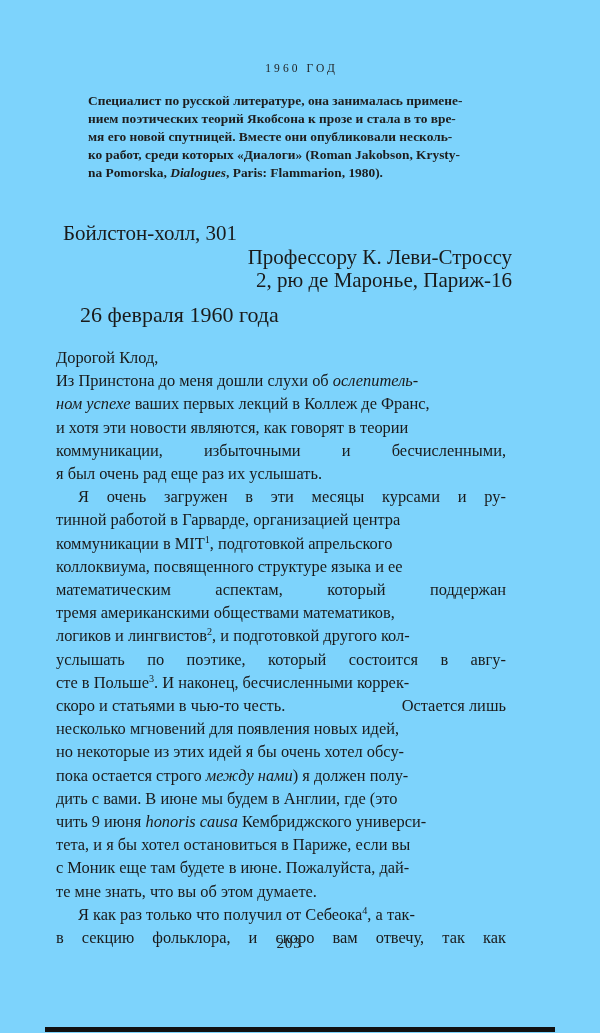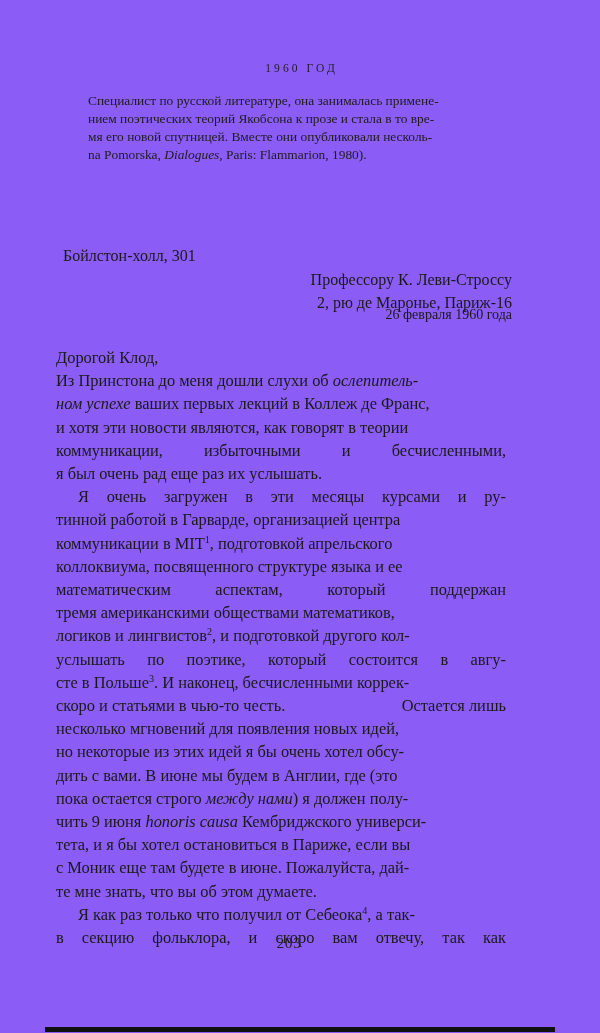--- a/index.html
+++ b/index.html
@@ -14,21 +14,21 @@
     font-family: "Liberation Serif", "DejaVu Serif", serif;
     color: #1a1a1a;
     overflow: hidden;
   }
 
   .page {
     position: absolute;
     left: 0; top: 0;
     width: 600px;
     height: 1033px;
-    background: #8b5cf6;
+    background: #7dd3fc;
   }
 
   
   .running-head {
     position: absolute;
     left: 0;
     top: 62px;
     width: 600px;
     text-align: center;
     font-size: 11.5px;
@@ -42,45 +42,45 @@
     position: absolute;
     left: 88px;
     top: 92px;
     width: 424px;
     font-size: 13.4px;
     line-height: 18.1px;
     text-align: justify;
     text-justify: inter-word;
     color: #1d1d1d;
     hyphens: manual;
+    font-weight: bold;
   }
   .intro-note .ln {
     display: block;
     white-space: nowrap;
   }
 
   
   .letter-head {
     position: absolute;
     left: 63px;
     top: 222px;
     width: 449px;
-    font-size: 16px;
+    font-size: 21px;
     line-height: 23.5px;
-    margin-top: 22px;
   }
   .lh-line-left  { text-align: left; }
   .lh-line-right { text-align: right; }
   .lh-date {
     position: absolute;
-    left: 63px;
+    left: 80px;
     top: 303px;
     width: 449px;
-    text-align: right;
-    font-size: 14px;
+    text-align: left;
+    font-size: 22px;
     line-height: 23.5px;
   }
 
   
   .body-text {
     position: absolute;
     left: 56px;
     top: 346px;
     width: 450px;
     font-size: 16.4px;
@@ -135,20 +135,21 @@
 <body>
 
 <div class="page">
 
   <div class="running-head">1960 ГОД</div>
 
   <div class="intro-note">
     <span class="ln">Специалист по русской литературе, она занималась примене-</span>
     <span class="ln">нием поэтических теорий Якобсона к прозе и стала в то вре-</span>
     <span class="ln">мя его новой спутницей. Вместе они опубликовали несколь-</span>
+    <span class="ln">ко работ, среди которых «Диалоги» (Roman Jakobson, Krysty-</span>
     <span class="ln"><span>na Pomorska, </span><i>Dialogues</i><span>, Paris: Flammarion, 1980).</span></span>
   </div>
 
   <div class="letter-head">
     <div class="lh-line-left">Бойлстон-холл, 301</div>
     <div class="lh-line-right">Профессору К. Леви-Строссу</div>
     <div class="lh-line-right">2, рю де Маронье, Париж-16</div>
   </div>
   <div class="lh-date">26 февраля 1960 года</div>
 
@@ -198,22 +199,22 @@
         <span>в</span>
         <span>авгу-</span>
       </span>
     <span class="ln"><span>сте в Польше</span><sup>3</sup><span>. И наконец, бесчисленными коррек-</span></span>
     <span class="ln j">
         <span>скоро и статьями в чью-то честь.</span>
         <span>Остается лишь</span>
       </span>
     <span class="ln">несколько мгновений для появления новых идей,</span>
     <span class="ln">но некоторые из этих идей я бы очень хотел обсу-</span>
+    <span class="ln"><span>пока остается строго </span><i>между нами</i><span>) я должен полу-</span></span>
     <span class="ln">дить с вами. В июне мы будем в Англии, где (это</span>
-    <span class="ln"><span>пока остается строго </span><i>между нами</i><span>) я должен полу-</span></span>
     <span class="ln"><span>чить 9 июня </span><i>honoris causa</i><span> Кембриджского универси-</span></span>
     <span class="ln">тета, и я бы хотел остановиться в Париже, если вы</span>
     <span class="ln">с Моник еще там будете в июне. Пожалуйста, дай-</span>
     <span class="ln">те мне знать, что вы об этом думаете.</span>
 
     <span class="ln ind"><span>Я как раз только что получил от Себеока</span><sup>4</sup><span>, а так-</span></span>
     <span class="ln j">
         <span>в</span>
         <span>секцию</span>
         <span>фольклора,</span>

